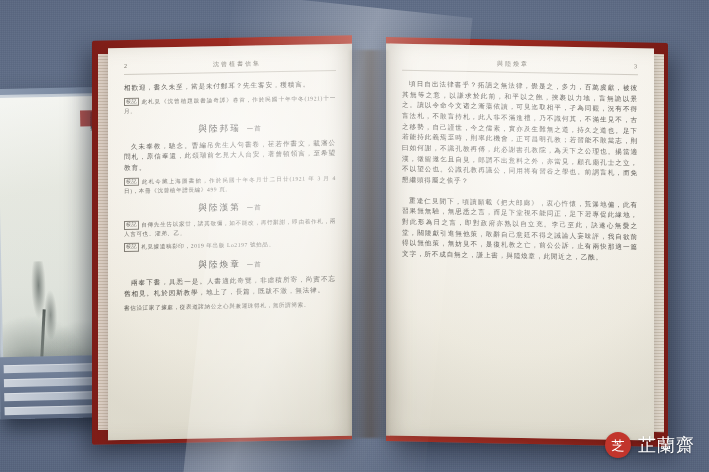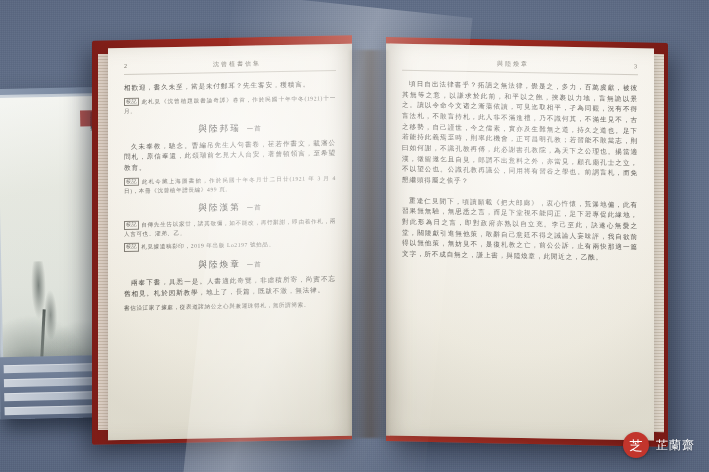--- a/index.html
+++ b/index.html
@@ -335,21 +335,21 @@
     box-shadow: 0 1px 3px rgba(0,0,0,0.3);
   }
   .wm-badge span {
     color: #fff;
     font-size: 13px;
     line-height: 1;
     font-family: "Liberation Serif", serif;
   }
   .wm-text {
     color: #ffffff;
-    font-size: 12px;
+    font-size: 18px;
     letter-spacing: 1px;
     font-family: "Liberation Serif", serif;
     text-shadow: 0 1px 2px rgba(0,0,0,0.35);
   }
 </style>
 </head>
 <body>
 
 <div id="scene">
 

